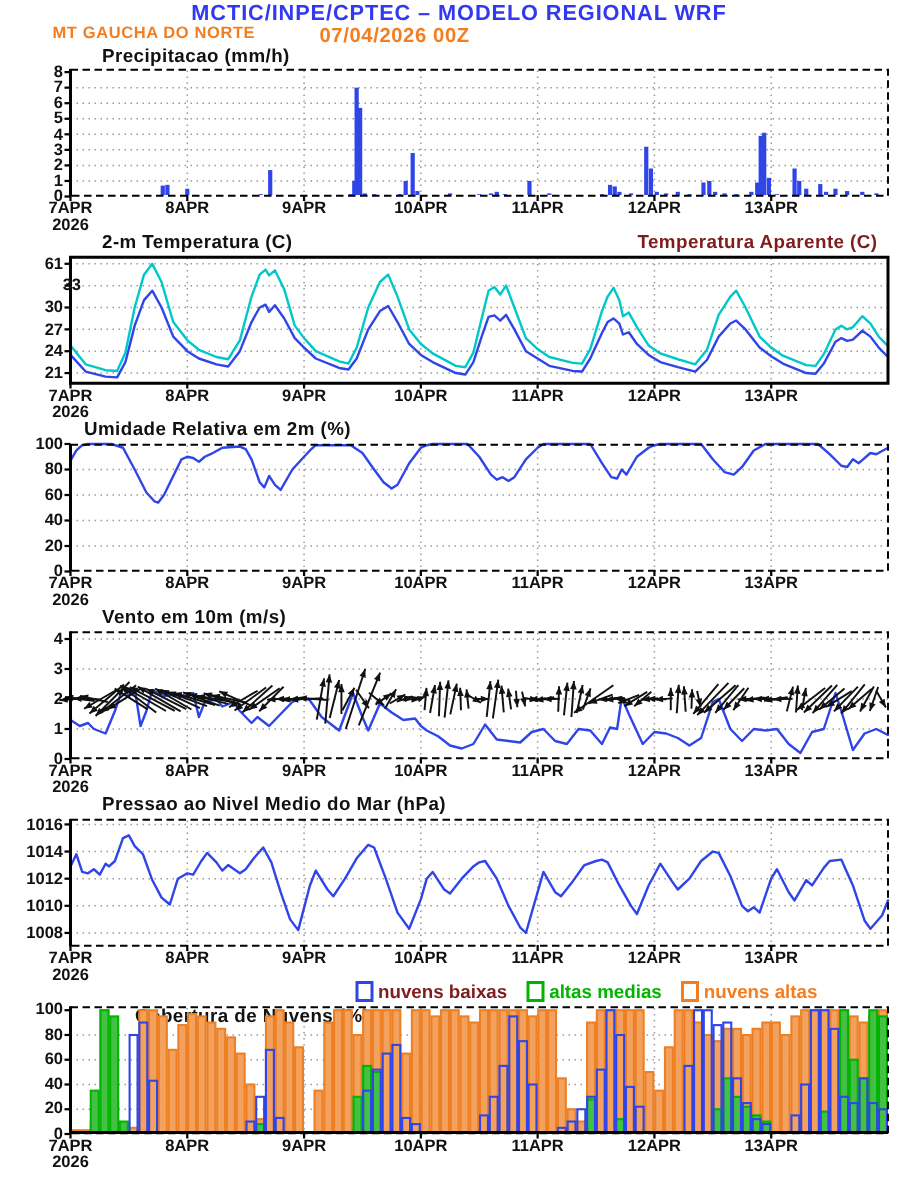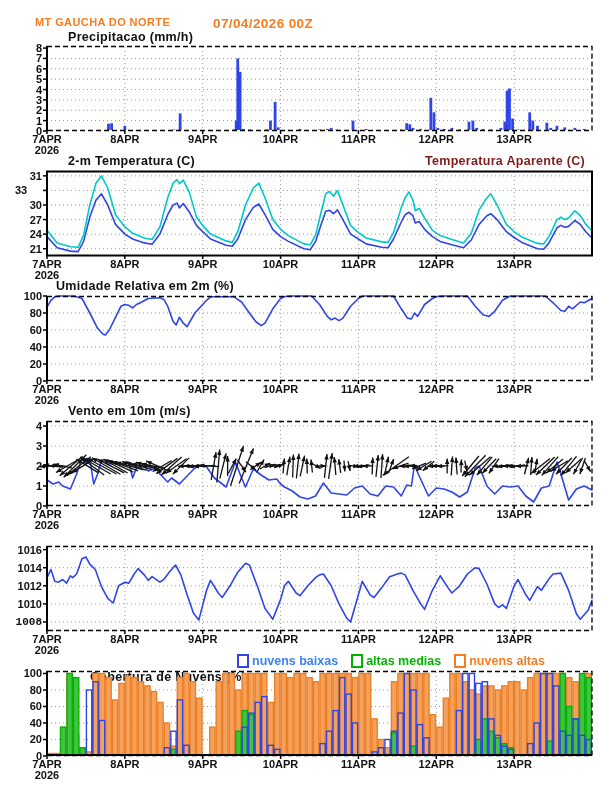--- a/index.html
+++ b/index.html
@@ -11,37 +11,39 @@
   #station{top:16px;left:35px;font-size:11px;letter-spacing:.4px;}
   #run-datetime{top:16px;left:213px;font-size:13.5px;letter-spacing:.4px;}
   #location{top:29px;left:350px;font-size:12.5px;letter-spacing:.4px;}
   .panel-title{color:#111;font-size:12.5px;letter-spacing:.3px;}
   .cyan{color:#7f1d1d;}
   .ytick{font-size:11px;color:#111;width:42px;text-align:right;}
   .xtick{font-size:11px;color:#111;width:60px;text-align:center;}
   .legend{display:flex;align-items:center;gap:13px;font-size:12.5px;}
   .legend .item{display:flex;align-items:center;gap:3px;}
   .lbox{width:8px;height:10px;background:#fff;border:2px solid;display:inline-block;}
-  .c-blue{color:#3b82f6;}.b-blue{border-color:#2f45e8;}
+  .c-blue{color:#7f1d1d;}.b-blue{border-color:#2f45e8;}
   .c-green{color:#00b400;}.b-green{border-color:#00b400;}
   .c-orange{color:#f57d1f;}.b-orange{border-color:#f57d1f;}
   svg{position:absolute;left:0;overflow:visible;}
 </style>
 </head>
 <body>
 
 <div id="page">
+  <div class="abs" id="main-title">MCTIC/INPE/CPTEC – MODELO REGIONAL WRF</div>
   <div class="abs orange" id="station">MT GAUCHA DO NORTE</div>
   <div class="abs orange" id="run-datetime">07/04/2026 00Z</div>
 
   <div class="abs panel-title" style="top:30px;left:68px;">Precipitacao (mm/h)</div>
   <div class="abs panel-title" style="top:154px;left:68px;">2-m Temperatura (C)</div>
   <div class="abs panel-title cyan" style="top:154px;right:27px;">Temperatura Aparente (C)</div>
   <div class="abs panel-title" style="top:279px;left:56px;">Umidade Relativa em 2m (%)</div>
   <div class="abs panel-title" style="top:404px;left:68px;">Vento em 10m (m/s)</div>
+  <div class="abs panel-title" style="top:529px;left:68px;">Pressao ao Nivel Medio do Mar (hPa)</div>
   <div class="abs panel-title" style="top:670px;left:68px;margin-left:22px;">Cobertura de Nuvens (%)</div>
 
   <div class="abs legend" style="top:654px;left:237px;">
     <span class="item">
       <span class="lbox b-blue"></span>
       <span class="c-blue">nuvens baixas</span>
     </span>
     <span class="item">
       <span class="lbox b-green"></span>
       <span class="c-green">altas medias</span>
@@ -705,22 +707,22 @@
     <div class="abs xtick" style="left: 172.714px; top: 133px;">9APR</div>
     <div class="abs xtick" style="left: 250.571px; top: 133px;">10APR</div>
     <div class="abs xtick" style="left: 328.429px; top: 133px;">11APR</div>
     <div class="abs xtick" style="left: 406.286px; top: 133px;">12APR</div>
     <div class="abs xtick" style="left: 484.143px; top: 133px;">13APR</div>
     <div class="abs xtick" style="left: 17px; top: 144px;">2026</div>
     <div class="abs ytick" style="left: 0px; top: 242.714px;">21</div>
     <div class="abs ytick" style="left: 0px; top: 228.143px;">24</div>
     <div class="abs ytick" style="left: 0px; top: 213.571px;">27</div>
     <div class="abs ytick" style="left: 0px; top: 199px;">30</div>
-    <div class="abs ytick" style="left: 0px; top: 184.429px; text-align: center;">33</div>
-    <div class="abs ytick" style="left: 0px; top: 169.857px;">31</div>
+    <div class="abs ytick" style="left: 12px; top: 184.429px;">33</div>
+    <div class="abs ytick" style="left: 0px; top: 169.857px;">61</div>
     <div class="abs xtick" style="left: 17px; top: 258px;">7APR</div>
     <div class="abs xtick" style="left: 94.8571px; top: 258px;">8APR</div>
     <div class="abs xtick" style="left: 172.714px; top: 258px;">9APR</div>
     <div class="abs xtick" style="left: 250.571px; top: 258px;">10APR</div>
     <div class="abs xtick" style="left: 328.429px; top: 258px;">11APR</div>
     <div class="abs xtick" style="left: 406.286px; top: 258px;">12APR</div>
     <div class="abs xtick" style="left: 484.143px; top: 258px;">13APR</div>
     <div class="abs xtick" style="left: 17px; top: 269px;">2026</div>
     <div class="abs ytick" style="left: 0px; top: 375px;">0</div>
     <div class="abs ytick" style="left: 0px; top: 358px;">20</div>
@@ -742,21 +744,21 @@
     <div class="abs ytick" style="left: 0px; top: 440px;">3</div>
     <div class="abs ytick" style="left: 0px; top: 420px;">4</div>
     <div class="abs xtick" style="left: 17px; top: 508px;">7APR</div>
     <div class="abs xtick" style="left: 94.8571px; top: 508px;">8APR</div>
     <div class="abs xtick" style="left: 172.714px; top: 508px;">9APR</div>
     <div class="abs xtick" style="left: 250.571px; top: 508px;">10APR</div>
     <div class="abs xtick" style="left: 328.429px; top: 508px;">11APR</div>
     <div class="abs xtick" style="left: 406.286px; top: 508px;">12APR</div>
     <div class="abs xtick" style="left: 484.143px; top: 508px;">13APR</div>
     <div class="abs xtick" style="left: 17px; top: 519px;">2026</div>
-    <div class="abs ytick" style="left: 0px; top: 615.957px; font-family: Liberation Mono, monospace;">1008</div>
+    <div class="abs ytick" style="left: 0px; top: 615.957px;">1008</div>
     <div class="abs ytick" style="left: 0px; top: 597.872px;">1010</div>
     <div class="abs ytick" style="left: 0px; top: 579.787px;">1012</div>
     <div class="abs ytick" style="left: 0px; top: 561.702px;">1014</div>
     <div class="abs ytick" style="left: 0px; top: 543.617px;">1016</div>
     <div class="abs xtick" style="left: 17px; top: 633px;">7APR</div>
     <div class="abs xtick" style="left: 94.8571px; top: 633px;">8APR</div>
     <div class="abs xtick" style="left: 172.714px; top: 633px;">9APR</div>
     <div class="abs xtick" style="left: 250.571px; top: 633px;">10APR</div>
     <div class="abs xtick" style="left: 328.429px; top: 633px;">11APR</div>
     <div class="abs xtick" style="left: 406.286px; top: 633px;">12APR</div>

